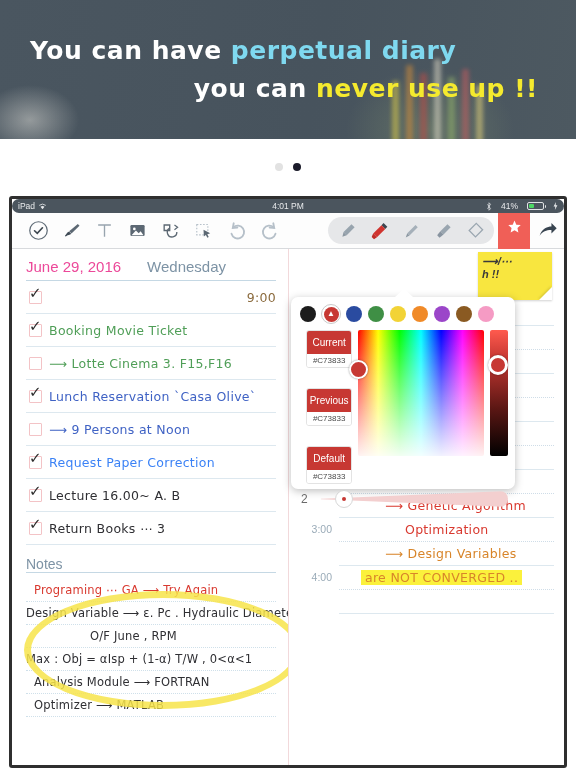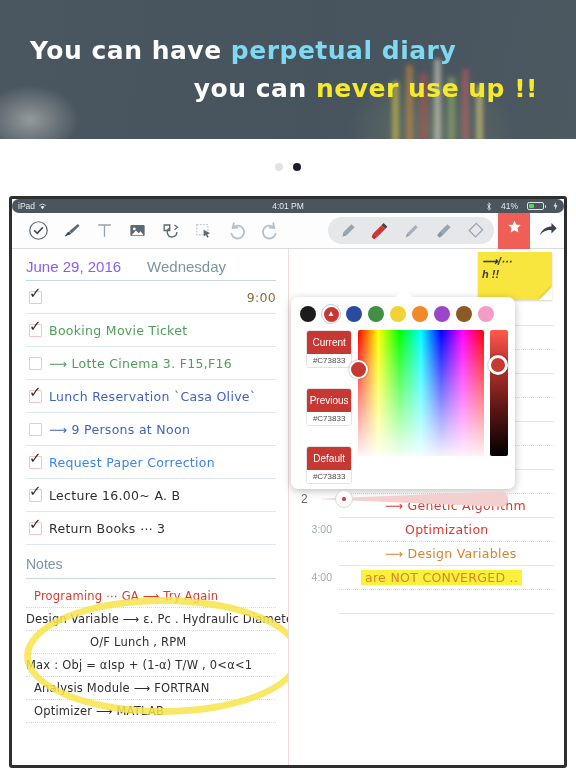--- a/index.html
+++ b/index.html
@@ -107,21 +107,21 @@
   
   .book { position: relative; height: 516px; display: flex; background: #fff; }
   .page { position: relative; height: 100%; overflow: hidden; }
   .page.left { width: 276px; padding: 0 12px 0 14px; }
   .page.right { width: 276px; padding: 0 10px 0 6px; border-left: 1px solid #f2d9db; }
 
   .page-head {
     display: flex; align-items: baseline; padding-top: 9px; padding-bottom: 5px;
     border-bottom: 1px solid #c5d8e4;
   }
-  .pg-date { font-size: 15px; color: #8b5cf6; font-weight: 400; }
+  .pg-date { font-size: 15px; color: #ec4899; font-weight: 400; }
   .pg-day { font-size: 15px; color: #7d93a5; margin-left: 26px; }
 
   .task {
     display: flex; align-items: center; height: 33px;
     border-bottom: 1px solid #dde8ef; gap: 7px;
   }
   .chk {
     width: 13px; height: 13px; border: 1px solid #f3c3c6; border-radius: 1px;
     flex: none; position: relative; margin-left: 3px;
   }
@@ -134,21 +134,21 @@
   .c-brown { color: #8b6b3e; }
   .c-green { color: #4f9e57; }
   .c-blue  { color: #3f62c4; }
   .c-purple{ color: #3b82f6; }
   .c-dark  { color: #2f2f33; }
   .c-red   { color: #d9392f; }
   .c-orange{ color: #d8852a; }
   .t-time { margin-left: auto; }
 
   .notes-head {
-    font-size: 14px; color: #7d93a5; padding-top: 11px; padding-bottom: 6px;
+    font-size: 14px; color: #7d93a5; padding-top: 11px; 
     border-bottom: 1px solid #c5d8e4;
   }
   .notes-area { position: relative; padding-top: 6px; }
   .nline {
     height: 23px; display: flex; align-items: center; font-size: 11.5px;
     border-bottom: 1px dotted #cfe0ea; white-space: nowrap; letter-spacing: .2px;
   }
   .nline.indent1 { padding-left: 8px; }
   .nline.indent2 { padding-left: 64px; }
   .circle-hl {
@@ -465,21 +465,21 @@
                 </div>
                 <div class="task-text hw c-dark">Return  Books  ⋯  3</div>
               </div>
             </div>
           <div class="notes-head">Notes</div>
           <div class="notes-area">
             <div class="circle-hl"></div>
             <div id="notes-list">
                 <div class="nline hw c-red indent1">Programing ⋯    GA ⟶ Try Again</div>
                 <div class="nline hw c-dark">Design  Variable  ⟶ ε. Pc . Hydraulic Diameters</div>
-                <div class="nline hw c-dark indent2">O/F  Lunch , RPM</div>
+                <div class="nline hw c-dark indent2">O/F  June , RPM</div>
                 <div class="nline hw c-dark">Max :  Obj = αIsp + (1-α) T/W ,    0&lt;α&lt;1</div>
                 <div class="nline hw c-dark indent1">Analysis  Module  ⟶  FORTRAN</div>
                 <div class="nline hw c-dark indent1">Optimizer  ⟶  MATLAB</div>
               </div>
           </div>
         </div>
 
         <div class="page right">
           <div class="sticky">
             <div class="sticky-l">⟶/⋯</div>

